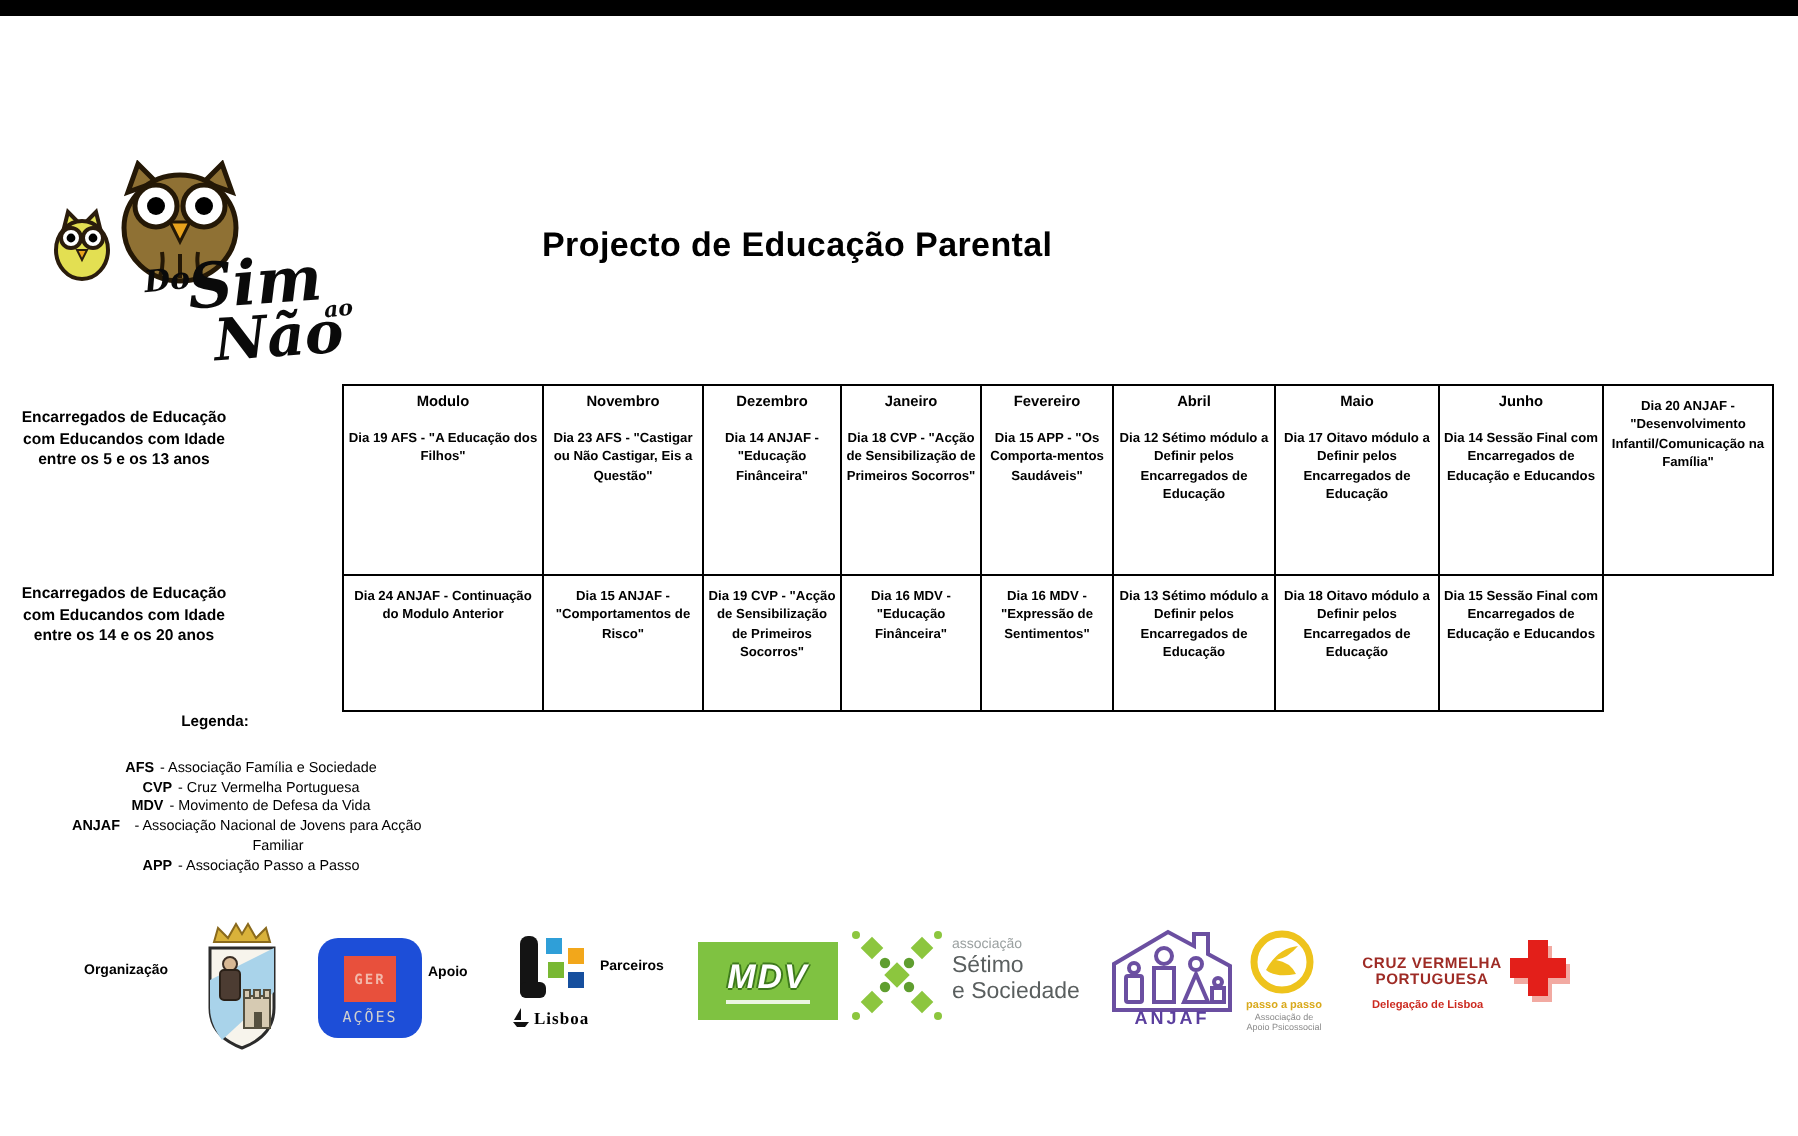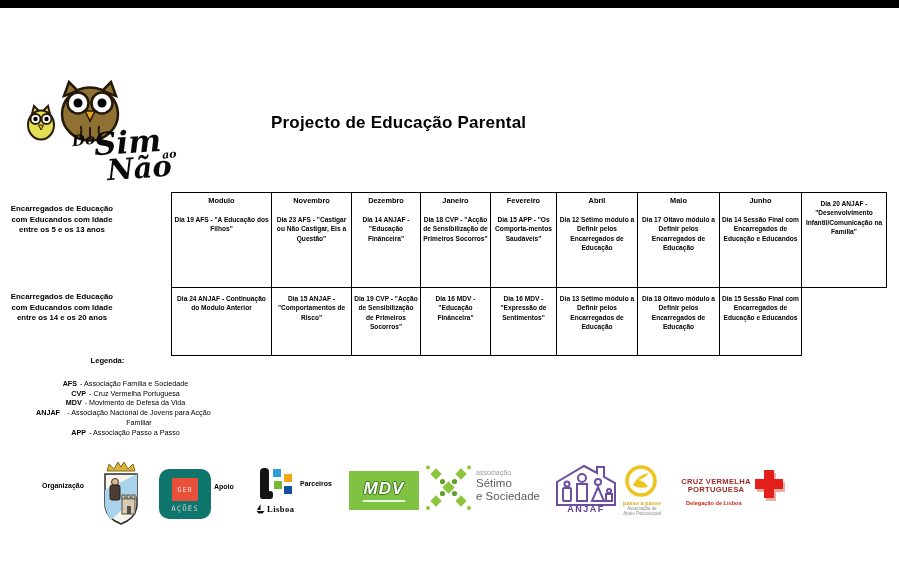--- a/index.html
+++ b/index.html
@@ -53,21 +53,21 @@
   
   .legend { position:absolute; left:0; top:356px; width:215px; text-align:center; }
   .legend-title { font-weight:bold; font-size:7.6px; margin-bottom:14px; }
   .legend-line { display:flex; justify-content:center; gap:3px; font-size:7.2px; line-height:9.7px;margin-left:36px; }
   .legend-line b { font-weight:bold; }
 
   
   .flabel { position:absolute; font-size:7px; font-weight:bold; }
 
   
-  .ger { position:absolute; left:159px; top:469px; width:52px; height:50px; background:#0f766e; border-radius:10px;
+  .ger { position:absolute; left:159px; top:469px; width:52px; height:50px; background:#1d4ed8; border-radius:10px;
          display:flex; flex-direction:column; align-items:center; justify-content:flex-start; padding-top:9px; }
   .ger-box { width:26px; height:23px; background:#e8503c; display:flex; align-items:center; justify-content:center; }
   .ger-top { font-family:"DejaVu Sans Mono", monospace; font-size:7px; font-weight:bold; color:#f2b9ab; letter-spacing:1px; }
   .ger-bottom { font-family:"DejaVu Sans Mono", monospace; font-size:7.5px; color:#cfcfcf; letter-spacing:1px; margin-top:3px; }
 
   
   .lisboa-word { position:absolute; left:256px; top:504px; display:flex; align-items:center; gap:2px; }
   .lisboa-word span { font-size:8.5px; font-weight:bold; letter-spacing:.5px;font-family:Liberation Serif, serif; }
 
   

